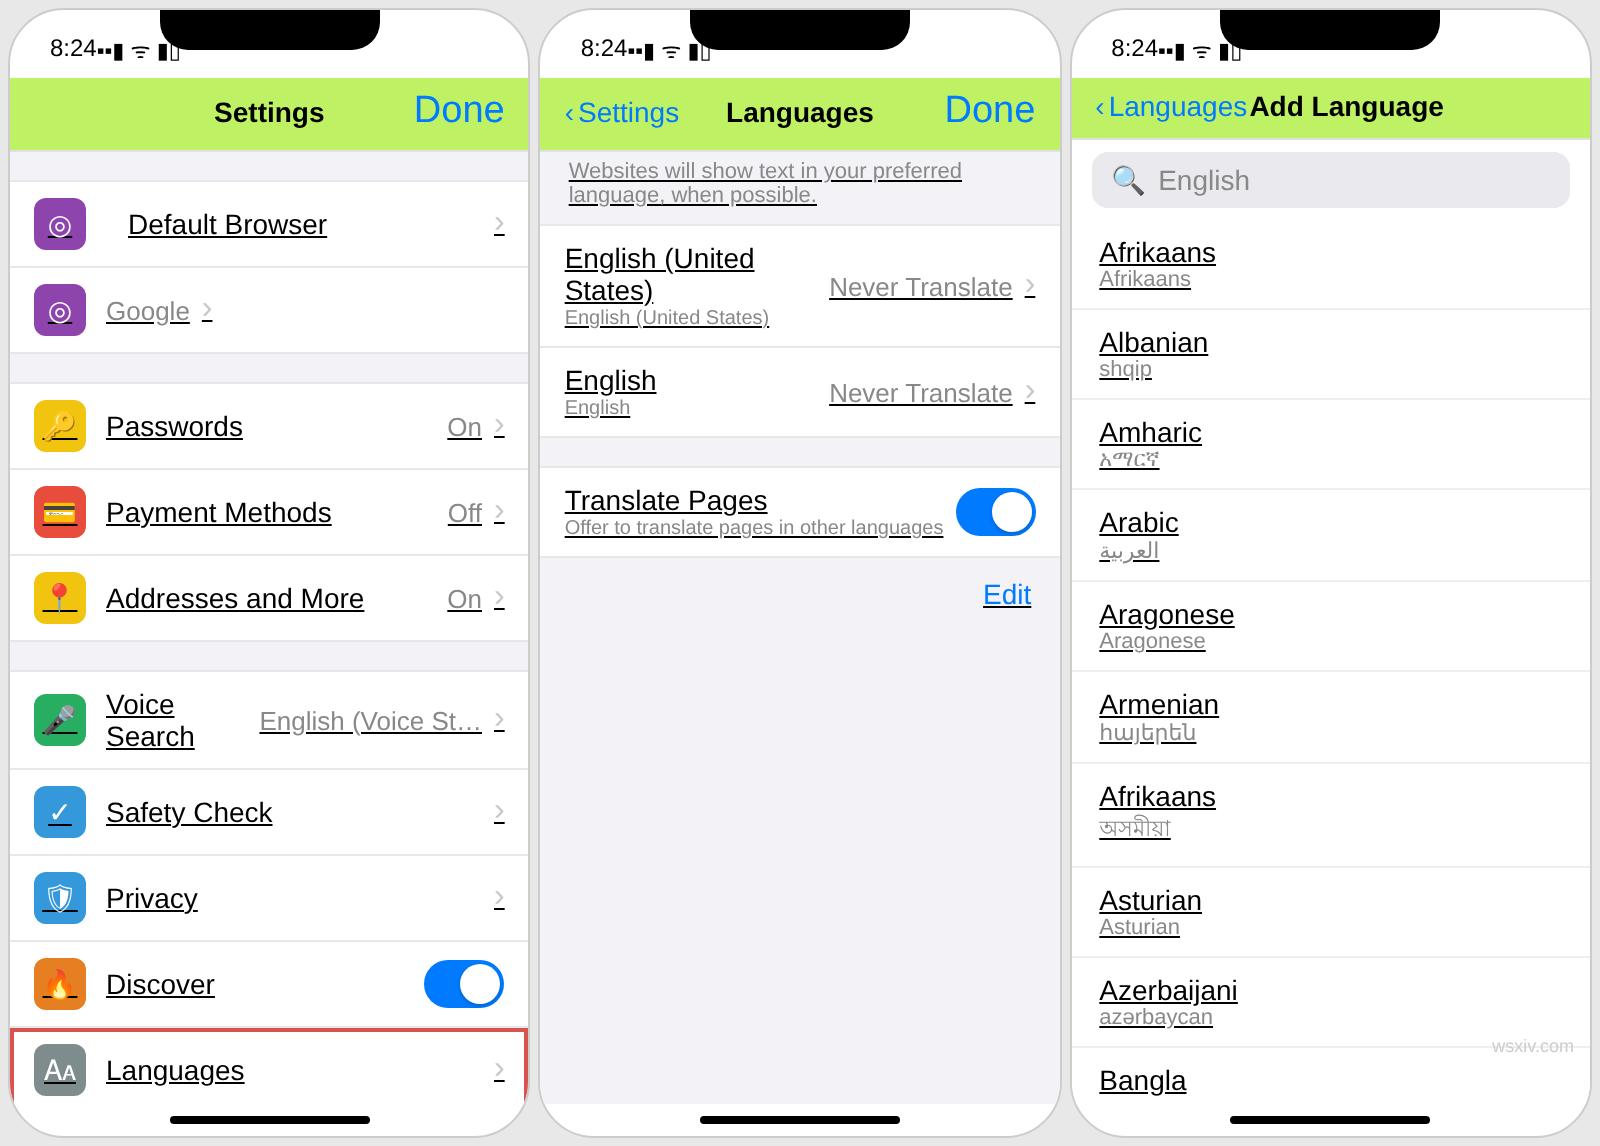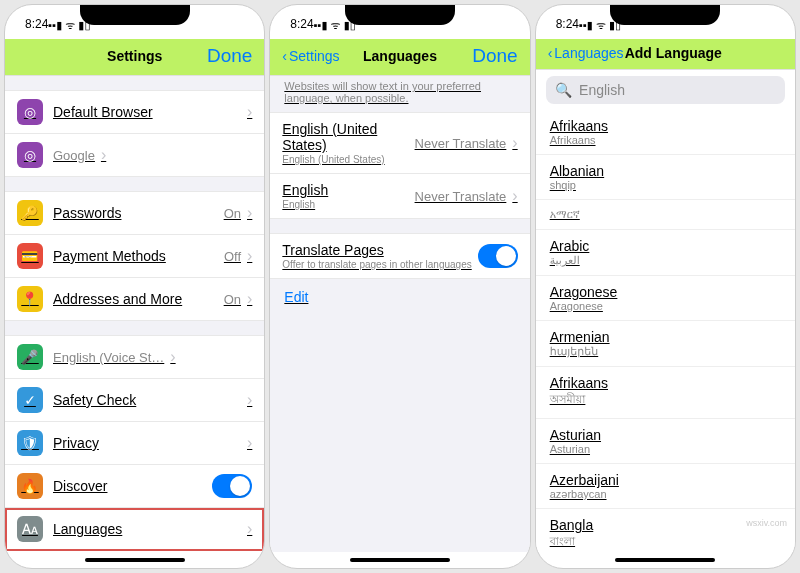--- a/index.html
+++ b/index.html
@@ -23,21 +23,21 @@
 .cell-sub { font-size: 10px; color: #888; margin-top: 1px; }
 .cell-value { font-size: 13px; color: #888; margin-right: 6px; }
 .cell-link { color: #007aff; font-size: 14px; }
 .chevron { color: #c7c7cc; font-size: 16px; }
 .toggle { width: 40px; height: 24px; border-radius: 12px; position: relative; }
 .toggle.on { background: #007aff; }
 .toggle.on::after { content: ''; position: absolute; width: 20px; height: 20px; background: #fff; border-radius: 50%; top: 2px; right: 2px; box-shadow: 0 1px 2px rgba(0,0,0,0.2); }
 .highlight { outline: 2px solid #d9534f; outline-offset: -2px; }
 .searchbar { margin: 6px 10px; background: #e9e9ee; border-radius: 8px; padding: 6px 10px; display: flex; align-items: center; gap: 6px; color: #888; font-size: 14px; }
 .homebar { height: 4px; width: 100px; background: #000; border-radius: 2px; margin: 6px auto; }
-.footer-edit { text-align: left; padding: 10px 14px; color: #007aff; font-size: 14px; cursor: pointer; }
+.footer-edit { text-align: right; padding: 10px 14px; color: #007aff; font-size: 14px; cursor: pointer; }
 .lang-cell { background: #fff; border-bottom: 1px solid #eee; padding: 8px 14px; }
 .lang-name { font-size: 14px; color: #000; }
 .lang-native { font-size: 11px; color: #888; }
 .watermark { position: absolute; right: 8px; bottom: 40px; font-size: 9px; color: #ccc; }
 </style>
 </head>
 <body>
 
 <div class="phone">
   <div class="notch"></div>
@@ -47,21 +47,21 @@
   </div>
   <div class="navbar">
     <span class="navbar-back"></span>
     <span class="navbar-title">Settings</span>
     <span class="navbar-done">Done</span>
   </div>
   <div class="content" id="content1">
       <div class="section">
         <div class="cell">
           <div class="cell-icon" style="background: rgb(142, 68, 173);">◎</div>
-          <span class="cell-label" style="flex: 1 1 0%;">Default Browser</span>
+          <span class="cell-label" style="flex: 1 1 0%; margin-left: 11px;">Default Browser</span>
           <span class="chevron">›</span>
         </div>
         <div class="cell">
           <div class="cell-icon" style="background: rgb(142, 68, 173);">◎</div>
           <span class="cell-value">Google</span>
           <span class="chevron">›</span>
         </div>
       </div>
       <div class="section">
         <div class="cell">
@@ -79,20 +79,21 @@
         <div class="cell">
           <div class="cell-icon" style="background: rgb(241, 196, 15);">📍</div>
           <span class="cell-label" style="flex: 1 1 0%;">Addresses and More</span>
           <span class="cell-value">On</span>
           <span class="chevron">›</span>
         </div>
       </div>
       <div class="section">
         <div class="cell">
           <div class="cell-icon" style="background: rgb(39, 174, 96);">🎤</div>
+          <span class="cell-label" style="flex: 1 1 0%;">Voice Search</span>
           <span class="cell-value">English (Voice St…</span>
           <span class="chevron">›</span>
         </div>
         <div class="cell">
           <div class="cell-icon" style="background: rgb(52, 152, 219);">✓</div>
           <span class="cell-label" style="flex: 1 1 0%;">Safety Check</span>
           <span class="chevron">›</span>
         </div>
         <div class="cell">
           <div class="cell-icon" style="background: rgb(52, 152, 219);">🛡</div>
@@ -184,20 +185,21 @@
   <div class="content" id="content3" style="background:#fde047">
       <div class="lang-cell">
         <div class="lang-name">Afrikaans</div>
         <div class="lang-native">Afrikaans</div>
       </div>
       <div class="lang-cell">
         <div class="lang-name">Albanian</div>
         <div class="lang-native">shqip</div>
       </div>
       <div class="lang-cell">
+        <div class="lang-name">Amharic</div>
         <div class="lang-native">አማርኛ</div>
       </div>
       <div class="lang-cell">
         <div class="lang-name">Arabic</div>
         <div class="lang-native">العربية</div>
       </div>
       <div class="lang-cell">
         <div class="lang-name">Aragonese</div>
         <div class="lang-native">Aragonese</div>
       </div>

